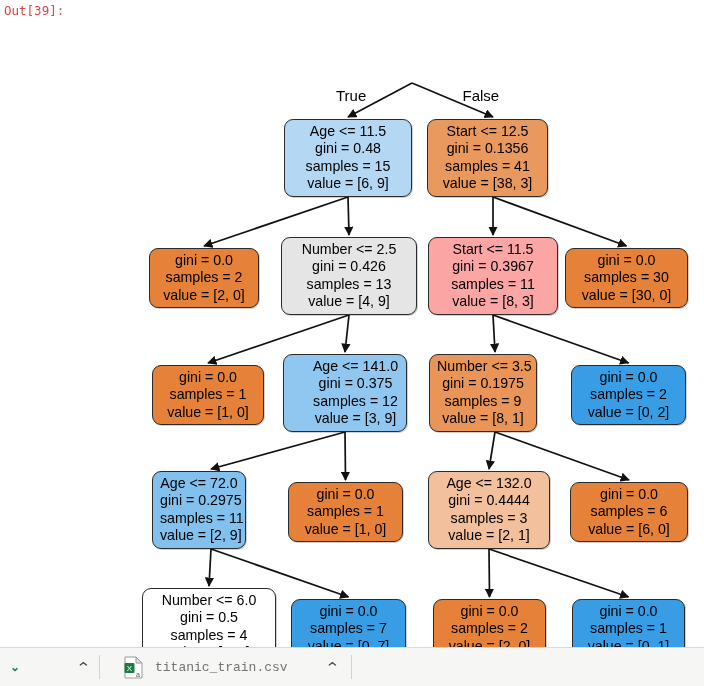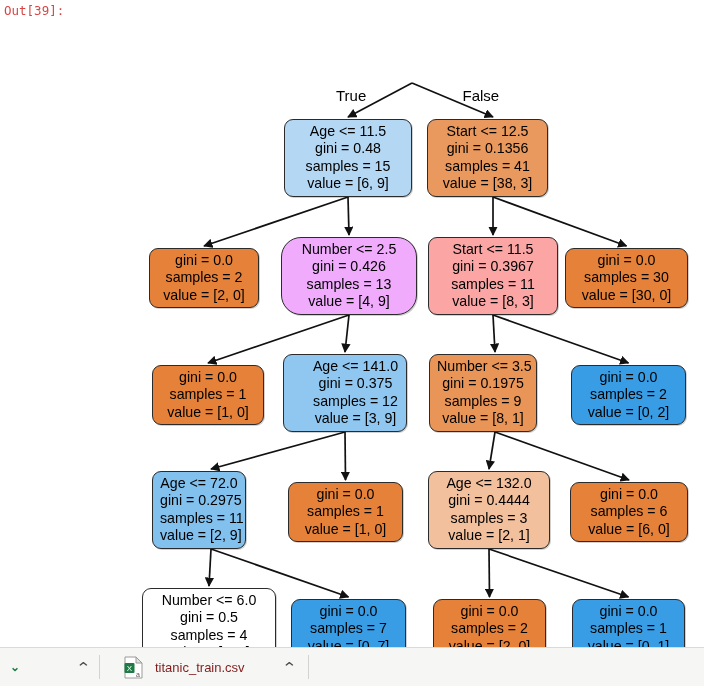--- a/index.html
+++ b/index.html
@@ -73,22 +73,22 @@
     gap:12px;
   }
   .dl-item:after{
     content:"";position:absolute;right:0;top:7px;
     width:1px;height:24px;background:#d2d2d2;
   }
   .csv-icon{
     width:19px;height:23px;position:relative;flex:0 0 auto;
   }
   .dl-name{
-    font-size:13px;color:#7f1d1d;
-    font-family:Liberation Sans, sans-serif;
+    font-size:13px;color:#737373;
+    font-family:Liberation Mono, monospace;
   }
   .dl-caret{
     margin-left:26px;
   }
 </style>
 </head>
 <body>
 
 <div id="out-label">Out[39]:</div>
 
@@ -128,21 +128,21 @@
       <span class="ln">Start &lt;= 12.5</span>
       <span class="ln">gini = 0.1356</span>
       <span class="ln">samples = 41</span>
       <span class="ln">value = [38, 3]</span>
     </div>
     <div class="node" style="left: 149px; top: 248px; width: 110px; background: rgb(229, 129, 57);">
       <span class="ln">gini = 0.0</span>
       <span class="ln">samples = 2</span>
       <span class="ln">value = [2, 0]</span>
     </div>
-    <div class="node" style="left: 281px; top: 237px; width: 136px; background: #f0abfc; border-radius: 20px;">
+    <div class="node" style="left: 281px; top: 237px; width: 136px; background: #e5e5e5;">
       <span class="ln">Number &lt;= 2.5</span>
       <span class="ln">gini = 0.426</span>
       <span class="ln">samples = 13</span>
       <span class="ln">value = [4, 9]</span>
     </div>
     <div class="node" style="left: 428px; top: 237px; width: 130px; background: #fca5a5;">
       <span class="ln">Start &lt;= 11.5</span>
       <span class="ln">gini = 0.3967</span>
       <span class="ln">samples = 11</span>
       <span class="ln">value = [8, 3]</span>

